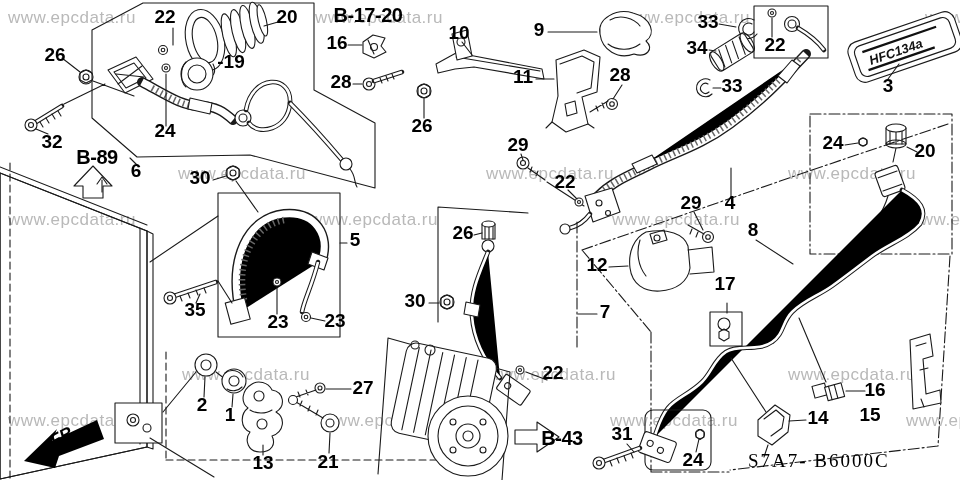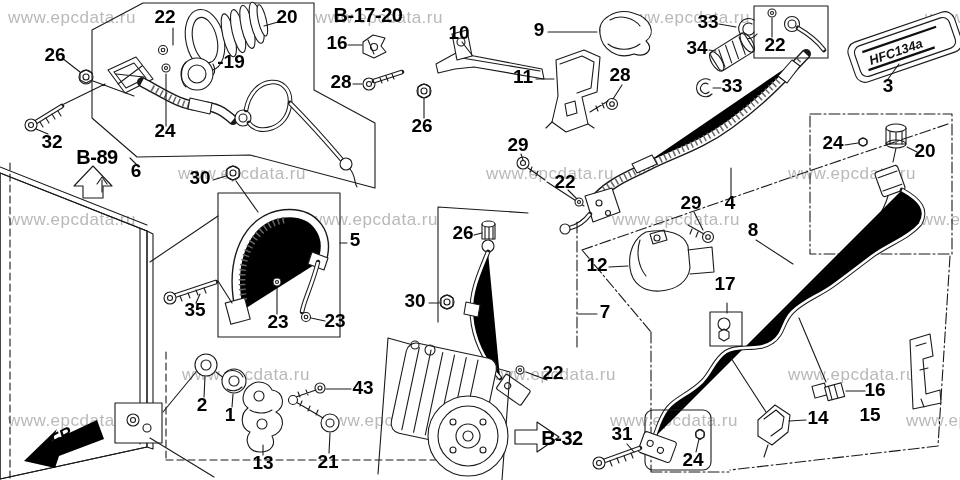--- a/index.html
+++ b/index.html
@@ -361,21 +361,21 @@
   <span class="wm" style="left:182px;top:365px">www.epcdata.ru</span>
   <span class="wm" style="left:488px;top:365px">www.epcdata.ru</span>
   <span class="wm" style="left:788px;top:365px">www.epcdata.ru</span>
   <span class="wm" style="left:8px;top:411px">www.epcdata.ru</span>
   <span class="wm" style="left:322px;top:411px">www.epcdata.ru</span>
   <span class="wm" style="left:610px;top:411px">www.epcdata.ru</span>
   <span class="wm" style="left:906px;top:411px">www.epcdata.ru</span>
 
   <span class="ref" style="left:97px;top:157px">B-89</span>
   <span class="ref" style="left:368px;top:15px">B-17-20</span>
-  <span class="ref" style="left:562px;top:438px">B-32</span>
+  <span class="ref" style="left:562px;top:438px">B-43</span>
 
   <span class="co" style="left:165px;top:17px">22</span>
   <span class="co" style="left:287px;top:17px">20</span>
   <span class="co" style="left:231px;top:62px">-19</span>
   <span class="co" style="left:55px;top:55px">26</span>
   <span class="co" style="left:52px;top:142px">32</span>
   <span class="co" style="left:165px;top:131px">24</span>
   <span class="co" style="left:136px;top:171px">6</span>
   <span class="co" style="left:337px;top:43px">16</span>
   <span class="co" style="left:459px;top:33px">10</span>
@@ -401,25 +401,26 @@
   <span class="co" style="left:463px;top:233px">26</span>
   <span class="co" style="left:597px;top:265px">12</span>
   <span class="co" style="left:195px;top:310px">35</span>
   <span class="co" style="left:278px;top:322px">23</span>
   <span class="co" style="left:335px;top:321px">23</span>
   <span class="co" style="left:415px;top:301px">30</span>
   <span class="co" style="left:605px;top:312px">7</span>
   <span class="co" style="left:725px;top:284px">17</span>
   <span class="co" style="left:202px;top:405px">2</span>
   <span class="co" style="left:230px;top:415px">1</span>
-  <span class="co" style="left:363px;top:388px">43</span>
+  <span class="co" style="left:363px;top:388px">27</span>
   <span class="co" style="left:263px;top:463px">13</span>
   <span class="co" style="left:328px;top:462px">21</span>
   <span class="co" style="left:553px;top:373px">22</span>
   <span class="co" style="left:622px;top:434px">31</span>
   <span class="co" style="left:693px;top:460px">24</span>
   <span class="co" style="left:875px;top:390px">16</span>
   <span class="co" style="left:818px;top:418px">14</span>
   <span class="co" style="left:870px;top:415px">15</span>
 
   <span class="fr" style="left:50px;top:426px">FR.</span>
+  <span class="code" style="left:748px;top:450px">S7A7- B6000C</span>
 
 </div>
 
 </body></html>

